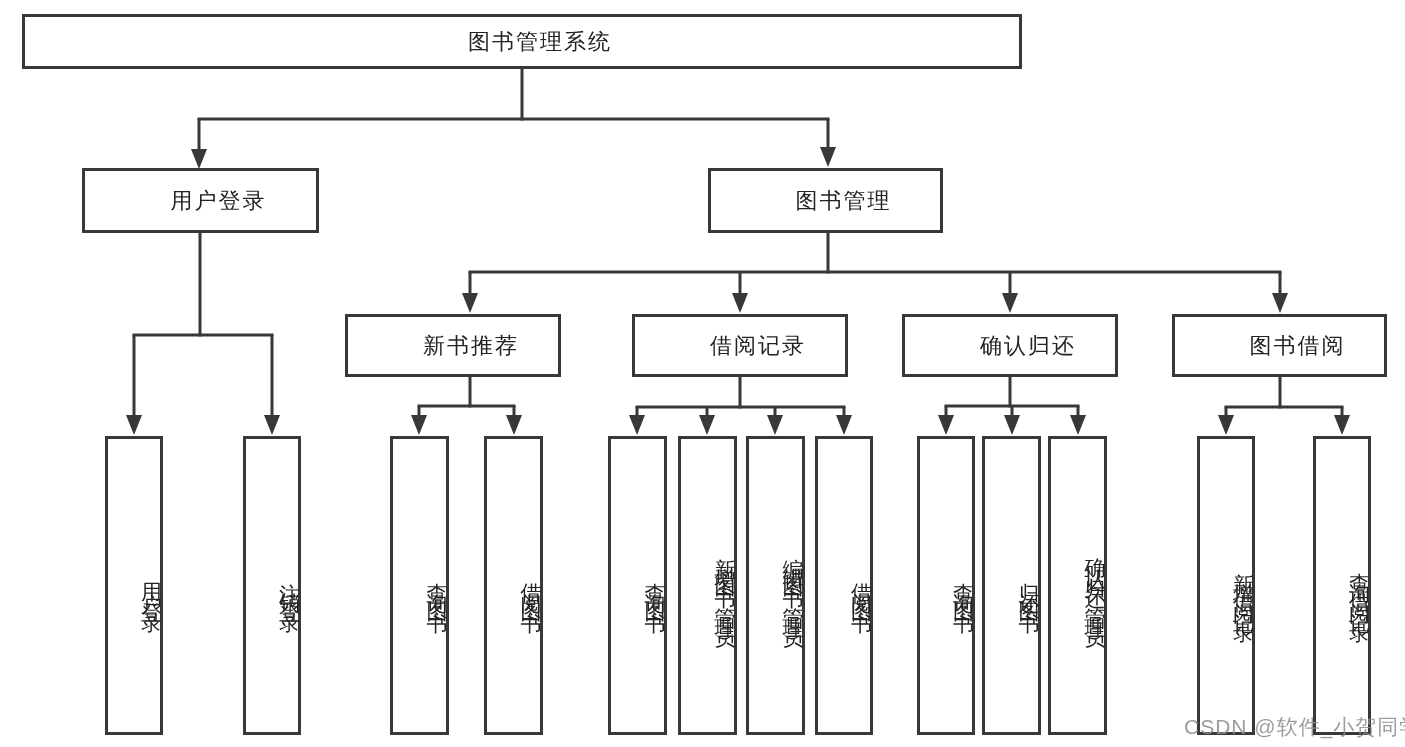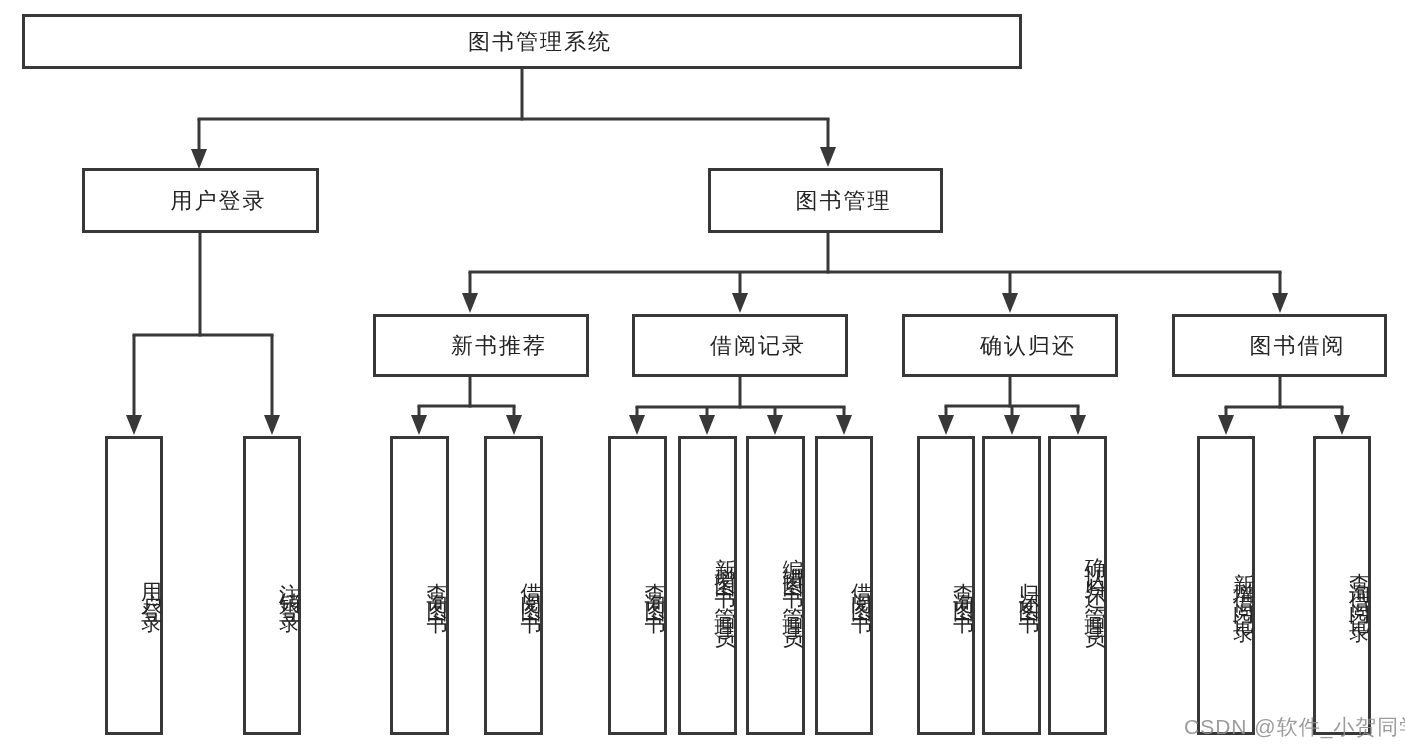--- a/index.html
+++ b/index.html
@@ -62,21 +62,21 @@
     opacity: 0.88;
     white-space: nowrap;
     z-index: 5;
   }
   
   .n-root   { left: 22px;  top: 14px;  width: 1000px; height: 55px; }
   
   .n-ulogin { left: 82px;  top: 168px; width: 237px; height: 65px; }
   .n-bmgmt  { left: 708px; top: 168px; width: 235px; height: 65px; }
   
-  .n-newrec { left: 373px;  top: 314px; width: 216px; height: 63px; }
+  .n-newrec { left: 345px;  top: 314px; width: 216px; height: 63px; }
   .n-borrow { left: 632px;  top: 314px; width: 216px; height: 63px; }
   .n-curr   { left: 902px;  top: 314px; width: 216px; height: 63px; }
   .n-record { left: 1172px; top: 314px; width: 215px; height: 63px; }
   
   .l-1  { left: 105px;  width: 58px; }
   .l-2  { left: 243px;  width: 58px; }
   .l-3  { left: 390px;  width: 59px; }
   .l-4  { left: 484px;  width: 59px; }
   .l-5  { left: 608px;  width: 59px; }
   .l-6  { left: 678px;  width: 59px; }

